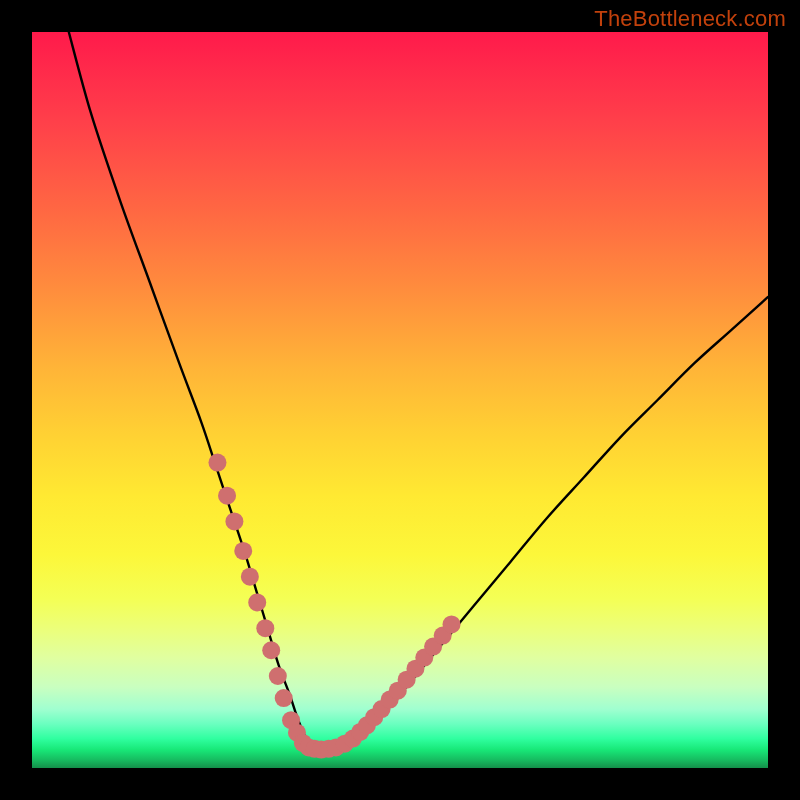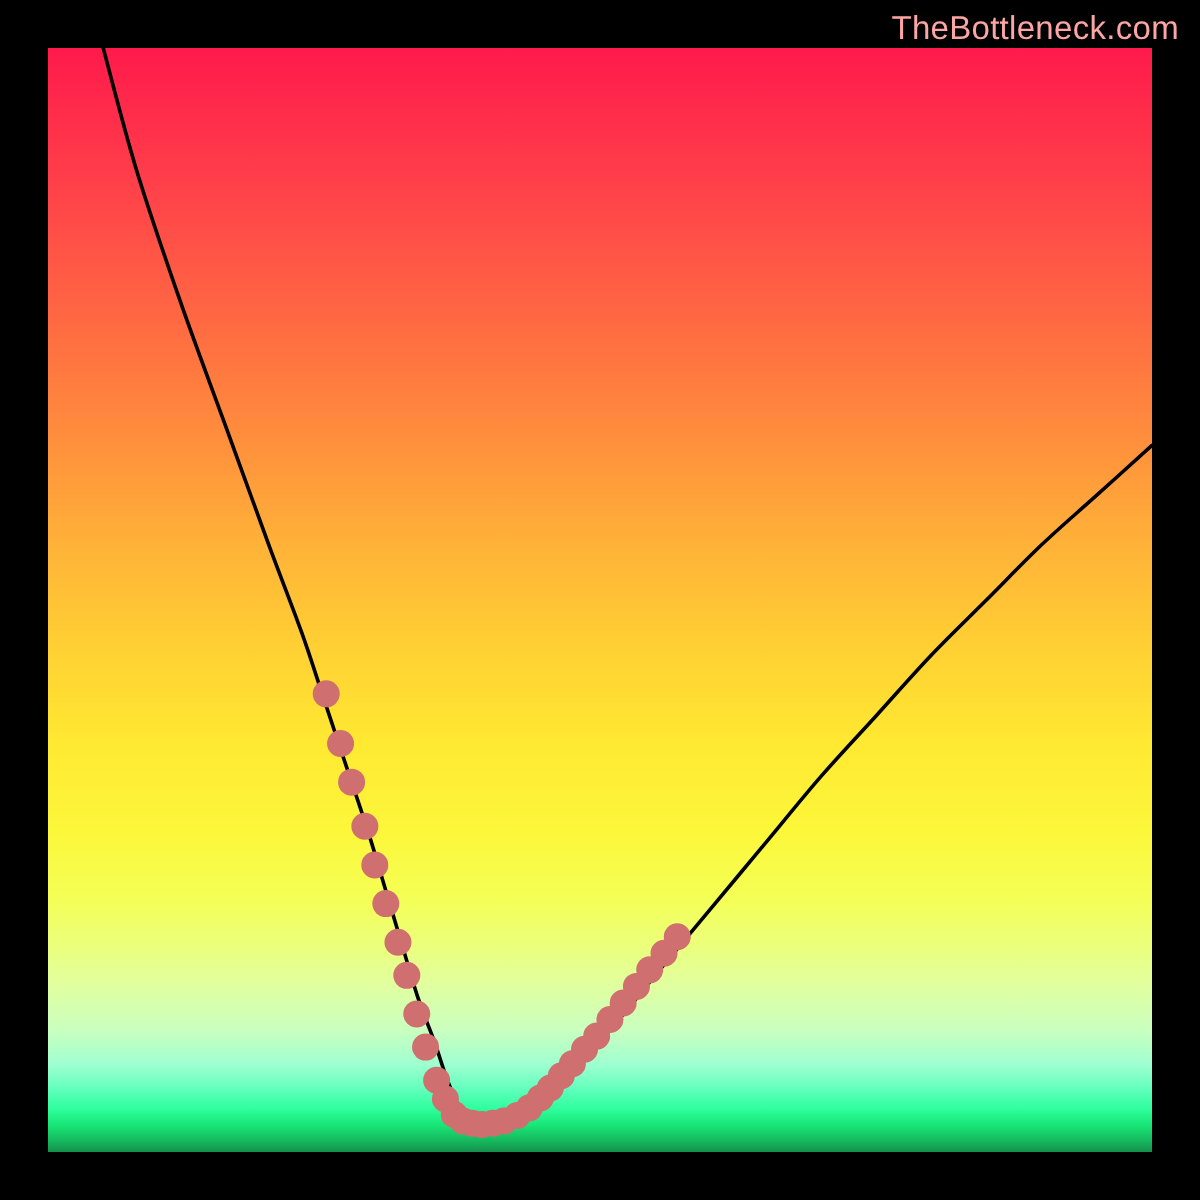--- a/index.html
+++ b/index.html
@@ -49,21 +49,21 @@
       #30ffa0 96%,
       #18e878 97.5%,
       #16b85e 99%,
       #148f4a 100%
     );
   }
   .watermark {
     position: absolute;
     top: 6px;
     right: 14px;
-    color: #fca5a5;
+    color: #c2410c;
     font-size: 22px;
     font-weight: 500;
     letter-spacing: 0.2px;
     user-select: none;
   }
   svg.curve {
     position: absolute;
     inset: 0;
   }
 </style>

